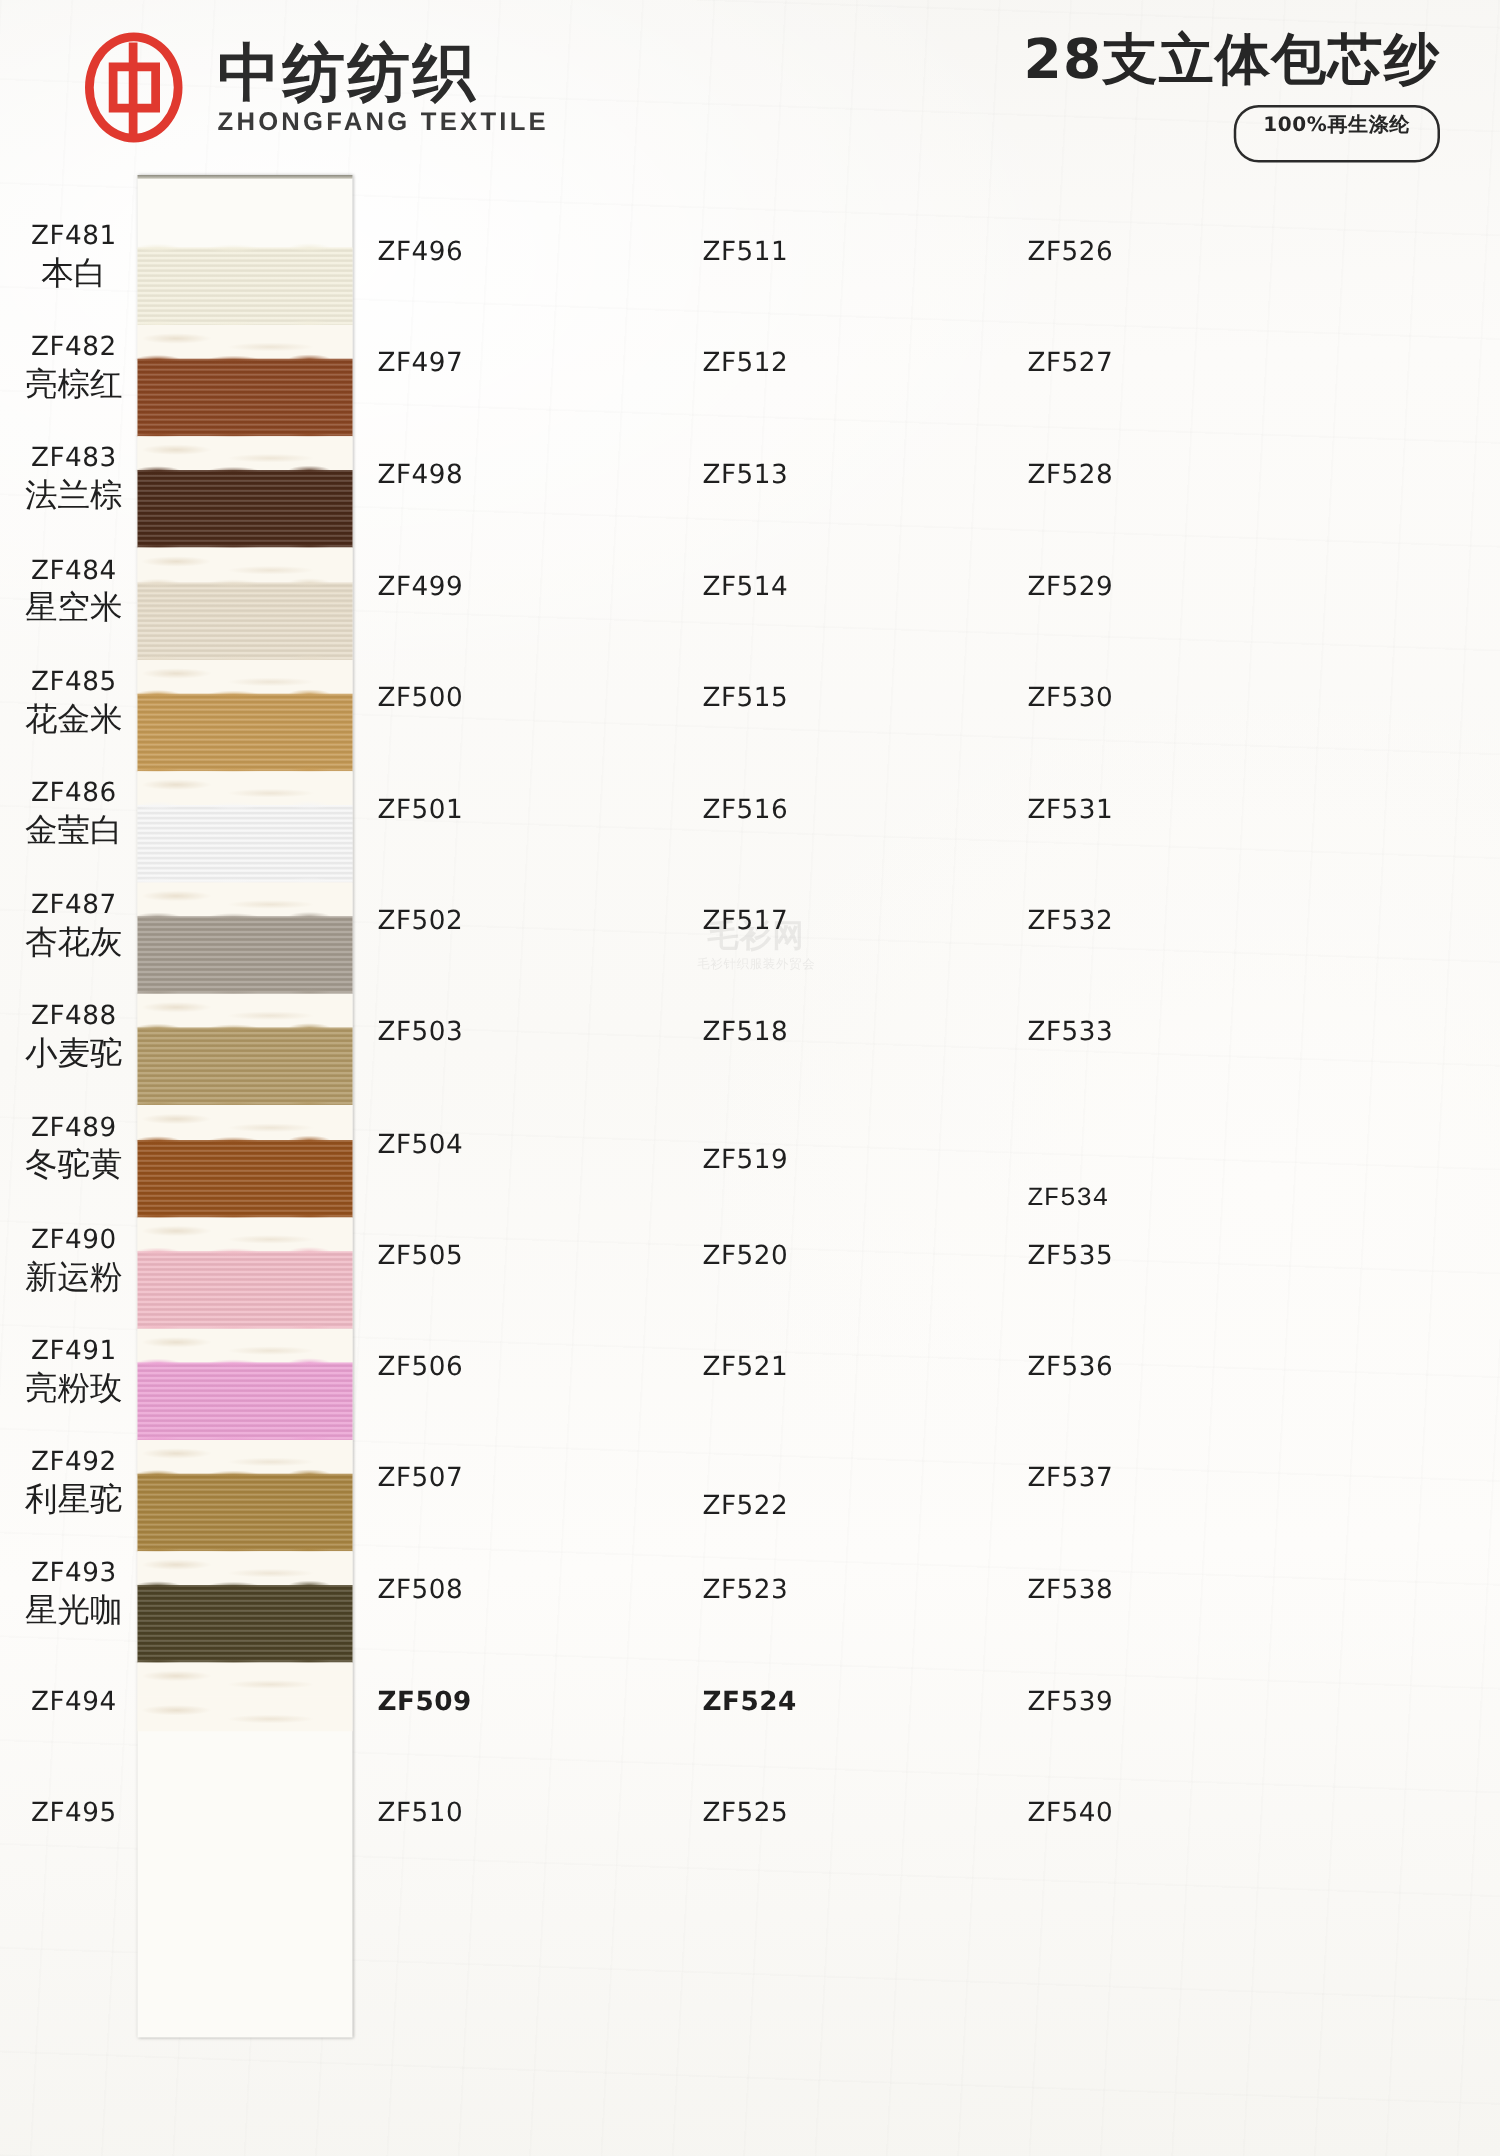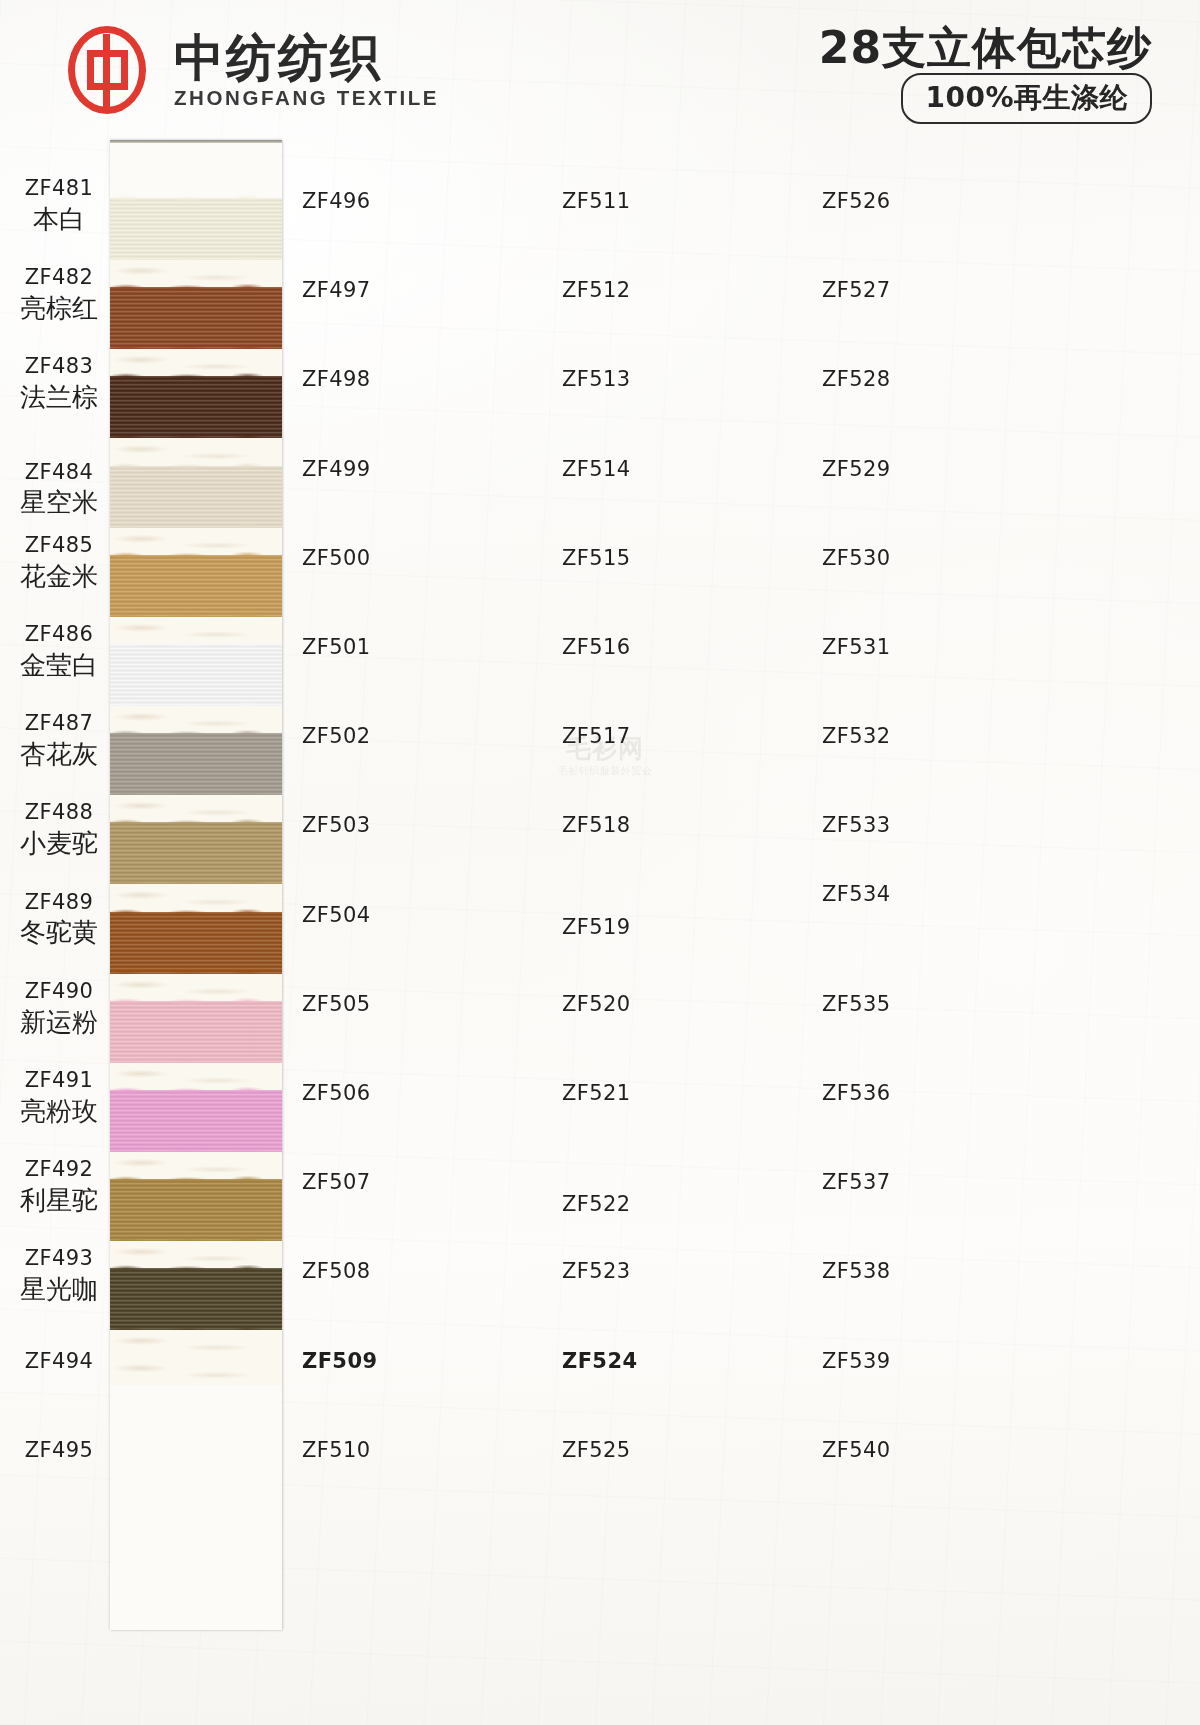--- a/index.html
+++ b/index.html
@@ -108,26 +108,26 @@
     font-family: "DejaVu Sans", "Liberation Sans", sans-serif;
     font-size: 44px;
     font-weight: bold;
     color: #262626;
     letter-spacing: 1px;
     line-height: 1.1;
     white-space: nowrap;
   }
   .title-badge {
     display: inline-block;
-    margin-top: 1px;
-    padding: 4px 22px 5px 22px;
+    margin-top: 12px;
+    padding: 4px 22px 17px 22px;
     border: 2.5px solid #2b2b2b;
     border-radius: 20px;
     font-family: "DejaVu Sans", "Liberation Sans", sans-serif;
-    font-size: 28px;
+    font-size: 16px;
     font-weight: bold;
     color: #262626;
     letter-spacing: 0.5px;
     white-space: nowrap;
   }
 
   
   .card-strip {
     position: absolute;
     left: 110px;
@@ -370,21 +370,21 @@
       <span class="name">本白</span>
     </div>
     <div class="lbl col1" style="top: 264.2px;">
       <span class="code">ZF482</span>
       <span class="name">亮棕红</span>
     </div>
     <div class="lbl col1" style="top: 353.4px;">
       <span class="code">ZF483</span>
       <span class="name">法兰棕</span>
     </div>
-    <div class="lbl col1" style="top: 442.6px; margin-top: 16px;">
+    <div class="lbl col1" style="top: 442.6px;">
       <span class="code">ZF484</span>
       <span class="name">星空米</span>
     </div>
     <div class="lbl col1" style="top: 531.8px;">
       <span class="code">ZF485</span>
       <span class="name">花金米</span>
     </div>
     <div class="lbl col1" style="top: 621px;">
       <span class="code">ZF486</span>
       <span class="name">金莹白</span>
@@ -530,21 +530,21 @@
     </div>
     <div class="lbl colN" style="top: 634px; left: 822px;">
       <span class="code">ZF531</span>
     </div>
     <div class="lbl colN" style="top: 723.2px; left: 822px;">
       <span class="code">ZF532</span>
     </div>
     <div class="lbl colN" style="top: 812.4px; left: 822px;">
       <span class="code">ZF533</span>
     </div>
-    <div class="lbl colN" style="top: 881px; left: 822px;">
+    <div class="lbl colN" style="top: 947px; left: 822px; font-family: Liberation Mono, monospace;">
       <span class="code">ZF534</span>
     </div>
     <div class="lbl colN" style="top: 990.8px; left: 822px;">
       <span class="code">ZF535</span>
     </div>
     <div class="lbl colN" style="top: 1080px; left: 822px;">
       <span class="code">ZF536</span>
     </div>
     <div class="lbl colN" style="top: 1169.2px; left: 822px;">
       <span class="code">ZF537</span>

